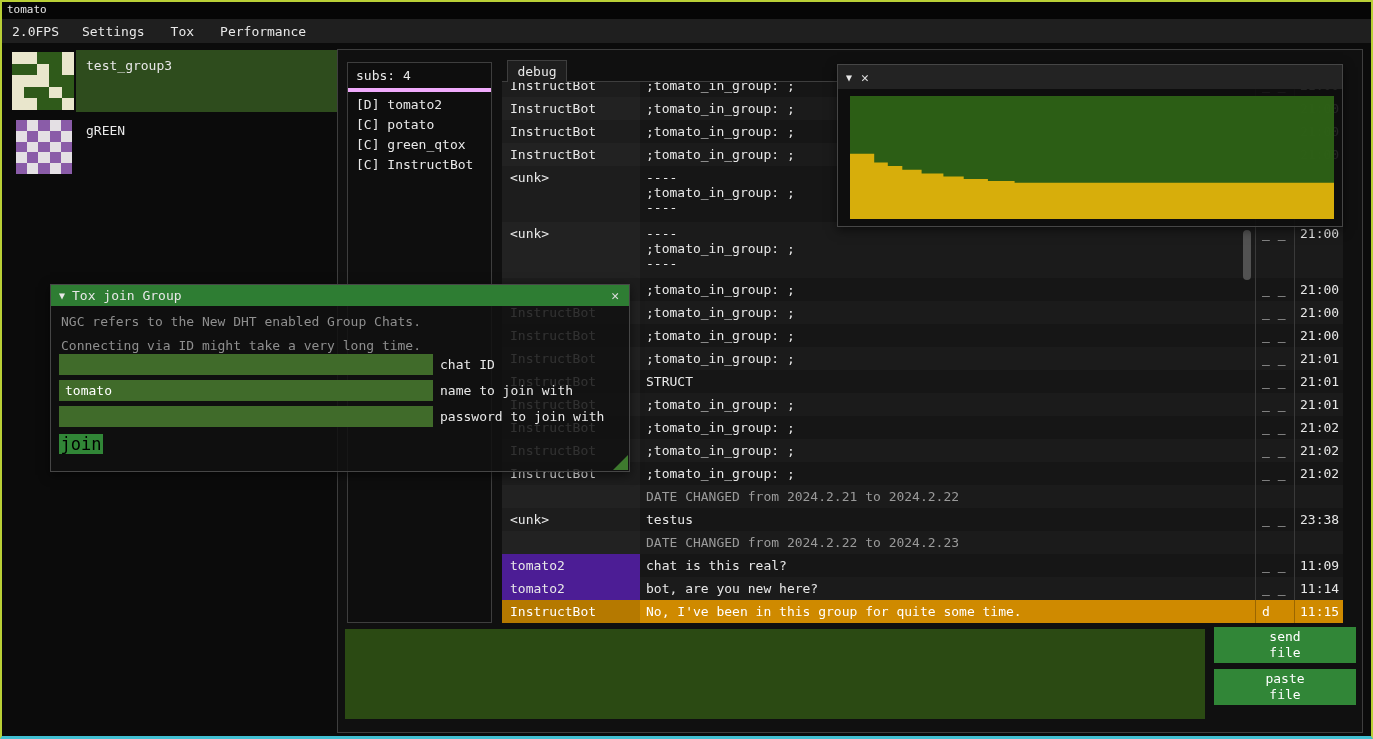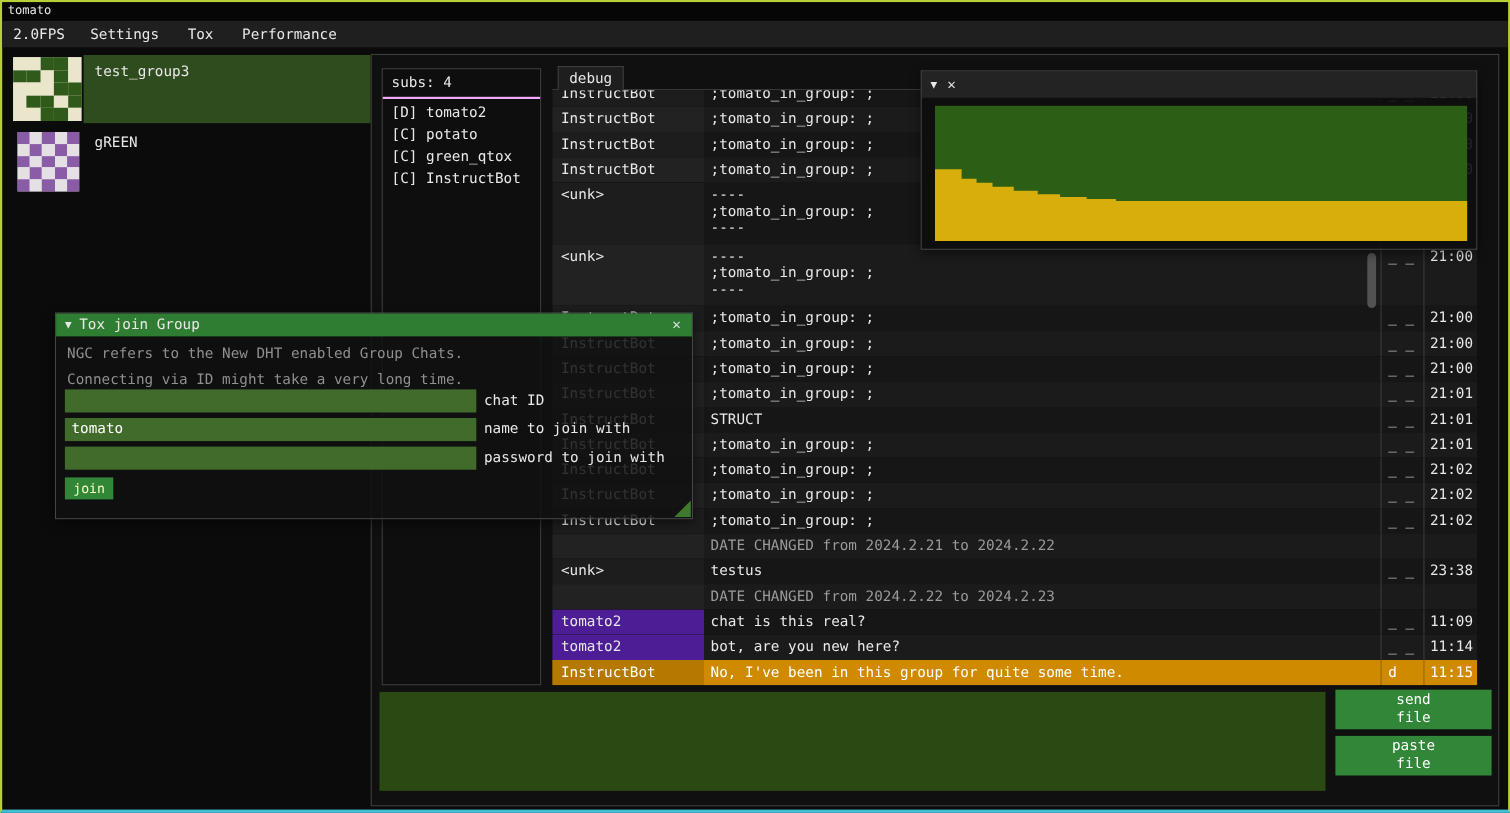--- a/index.html
+++ b/index.html
@@ -19,21 +19,21 @@
   .group{position:absolute;left:8px;width:327px;cursor:pointer;}
   .sel-bg{position:absolute;left:66px;right:0;top:0;bottom:0;background:#2e4c1d;}
   .avatar{position:absolute;display:grid;grid-template-columns:repeat(5,1fr);grid-template-rows:repeat(5,1fr);}
   .group-label{position:absolute;left:76px;}
 
   .main-panel{position:absolute;left:335px;top:47px;width:1026px;height:684px;
               border:1px solid #3e3e3e;background:#101010;box-sizing:border-box;}
 
   .subs-panel{position:absolute;left:345px;top:60px;width:145px;height:561px;
               border:1px solid #3e3e3e;background:#0e0e0e;box-sizing:border-box;z-index:2;}
-  .subs-header{padding:5px 8px;border-bottom:2px solid #f0abfc;}
+  .subs-header{padding:5px 8px;border-bottom:4px solid #f0abfc;}
   .member-list{padding:3px 0;line-height:20px;}
   .member{padding:0 8px;cursor:pointer;white-space:nowrap;}
 
   .chat-tab{position:absolute;left:505px;top:58px;width:60px;height:22px;background:#1e1e1e;
             border:1px solid #3e3e3e;border-bottom:none;text-align:center;line-height:21px;
             box-sizing:border-box;cursor:pointer;z-index:2;}
   .tab-underline{position:absolute;left:500px;top:79px;width:841px;height:1px;background:#3e3e3e;z-index:1;}
 
   .messages{position:absolute;left:500px;top:80px;width:841px;height:541px;overflow:hidden;z-index:1;}
   .msg-row{display:flex;height:23px;overflow:hidden;}
@@ -82,22 +82,22 @@
   .plot{position:absolute;left:12px;top:7px;width:484px;height:123px;display:block;}
 
   .join{left:48px;top:282px;width:580px;height:188px;}
   .join .win-body{top:21px;background:rgba(16,16,16,0.85);}
   .info{margin:7px 10px 0;line-height:17px;color:#8f8f8f;white-space:nowrap;}
   .field-row{position:absolute;left:8px;display:flex;align-items:center;}
   .field-row.f0{top:69px;} .field-row.f1{top:95px;} .field-row.f2{top:121px;}
   .field{width:374px;height:21px;background:#406b2a;border:none;outline:none;color:#fff;
          font-family:inherit;font-size:13px;padding:0 6px;box-sizing:border-box;}
   .field-label{margin-left:7px;line-height:21px;white-space:nowrap;}
-  .join-btn{position:absolute;left:8px;top:149px;width:44px;height:20px;background:#318637;color:#fef9c3;
-            border:none;font-family:inherit;font-size:12px;cursor:pointer;padding:0;}
+  .join-btn{position:absolute;left:8px;top:149px;width:44px;height:20px;background:#318637;color:#000000;
+            border:none;font-family:inherit;font-size:17px;cursor:pointer;padding:0;}
   .resize-grip{position:absolute;right:1px;bottom:1px;width:0;height:0;
                border-left:15px solid transparent;border-bottom:15px solid #3e7a2e;cursor:nwse-resize;}
 </style>
 </head>
 <body>
 
 <div class="app">
 
   <div class="titlebar">
     <span>tomato</span>

